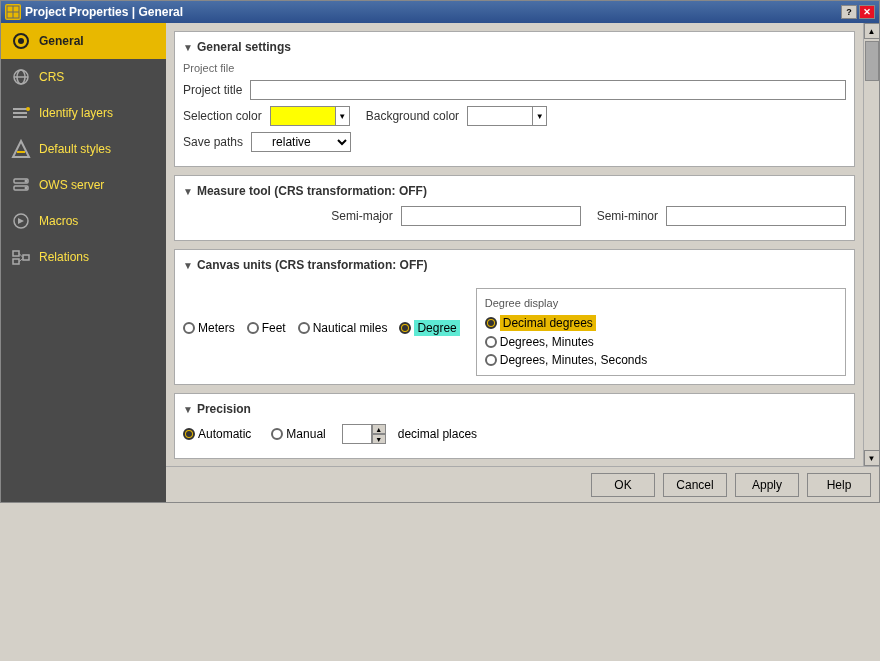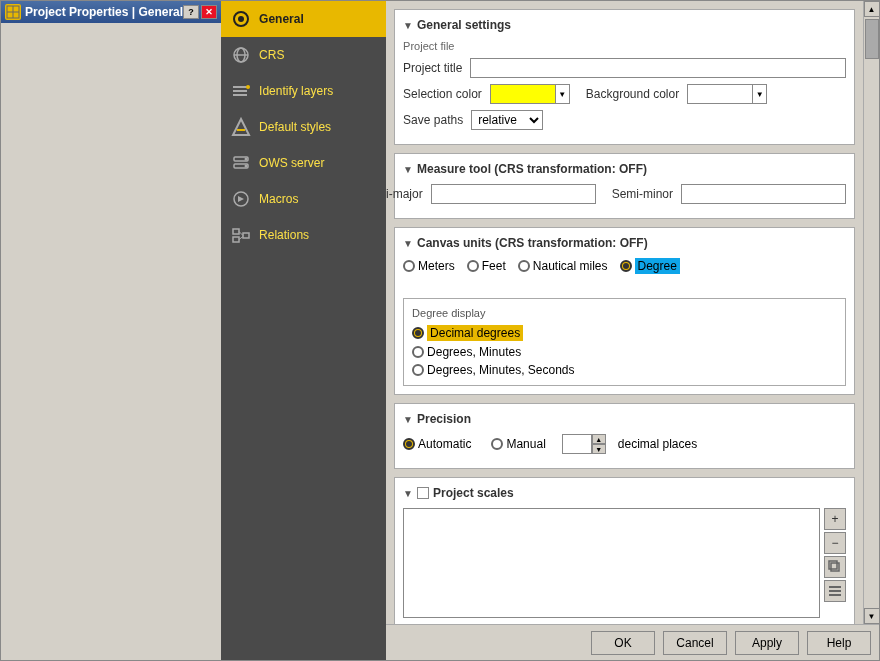--- a/index.html
+++ b/index.html
@@ -1,19 +1,19 @@
 <!DOCTYPE html>
 <html><head>
   <meta charset="utf-8">
   <style>
     * { box-sizing: border-box; margin: 0; padding: 0; font-family: 'Segoe UI', Arial, sans-serif; font-size: 12px; }
 
     body { background: #d4d0c8; width: 880px; height: 661px; overflow: hidden; }
 
-    .window { width: 880px; height: 661px; display: flex; flex-direction: row; border: 1px solid #888; background: #d4d0c8; }
+    .window { width: 880px; height: 503px; display: flex; flex-direction: column; border: 1px solid #888; background: #d4d0c8; }
 
     .title-bar {
       height: 22px;
       background: linear-gradient(to bottom, #4a6fa5, #2c4f8c);
       display: flex; align-items: center; justify-content: space-between;
       padding: 0 4px;
       color: white;
       font-size: 11px;
       font-weight: bold;
     }
@@ -90,21 +90,21 @@
       width: 80px; height: 20px;
       border: 1px solid #888;
       cursor: pointer;
       display: flex; align-items: center;
     }
     .color-swatch { flex: 1; height: 100%; }
     .color-dropdown { width: 14px; height: 100%; border-left: 1px solid #888; display: flex; align-items: center; justify-content: center; font-size: 8px; }
 
     .select-input {
       height: 20px; border: 1px solid #888; background: white;
-      padding: 0 2px; cursor: pointer;
+      padding: 0 16px; cursor: pointer;
     }
 
     
     .radio-group { display: flex; align-items: center; gap: 12px; }
     .radio-item { display: flex; align-items: center; gap: 3px; cursor: pointer; }
     .radio-circle {
       width: 12px; height: 12px; border-radius: 50%;
       border: 2px solid #666; background: white;
       display: flex; align-items: center; justify-content: center;
       flex-shrink: 0;
@@ -338,21 +338,21 @@
                 <div class="radio-item">
                   <div class="radio-circle"></div>
                   <span>Feet</span>
                 </div>
                 <div class="radio-item">
                   <div class="radio-circle"></div>
                   <span>Nautical miles</span>
                 </div>
                 <div class="radio-item">
                   <div class="radio-circle selected-yellow"></div>
-                  <span style="background:#0ea5e9; padding: 1px 3px;">Degree</span>
+                  <span style="background:#5eead4; padding: 1px 3px;">Degree</span>
                 </div>
               </div>
               <div class="degree-display" style="flex:1; min-width:180px;">
                 <div class="degree-display-title">Degree display</div>
                 <div class="radio-item" style="margin-bottom:4px;">
                   <div class="radio-circle selected-yellow"></div>
                   <span style="background:#e8b800; padding: 1px 3px;">Decimal degrees</span>
                 </div>
                 <div class="radio-item" style="margin-bottom:4px;">
                   <div class="radio-circle"></div>

